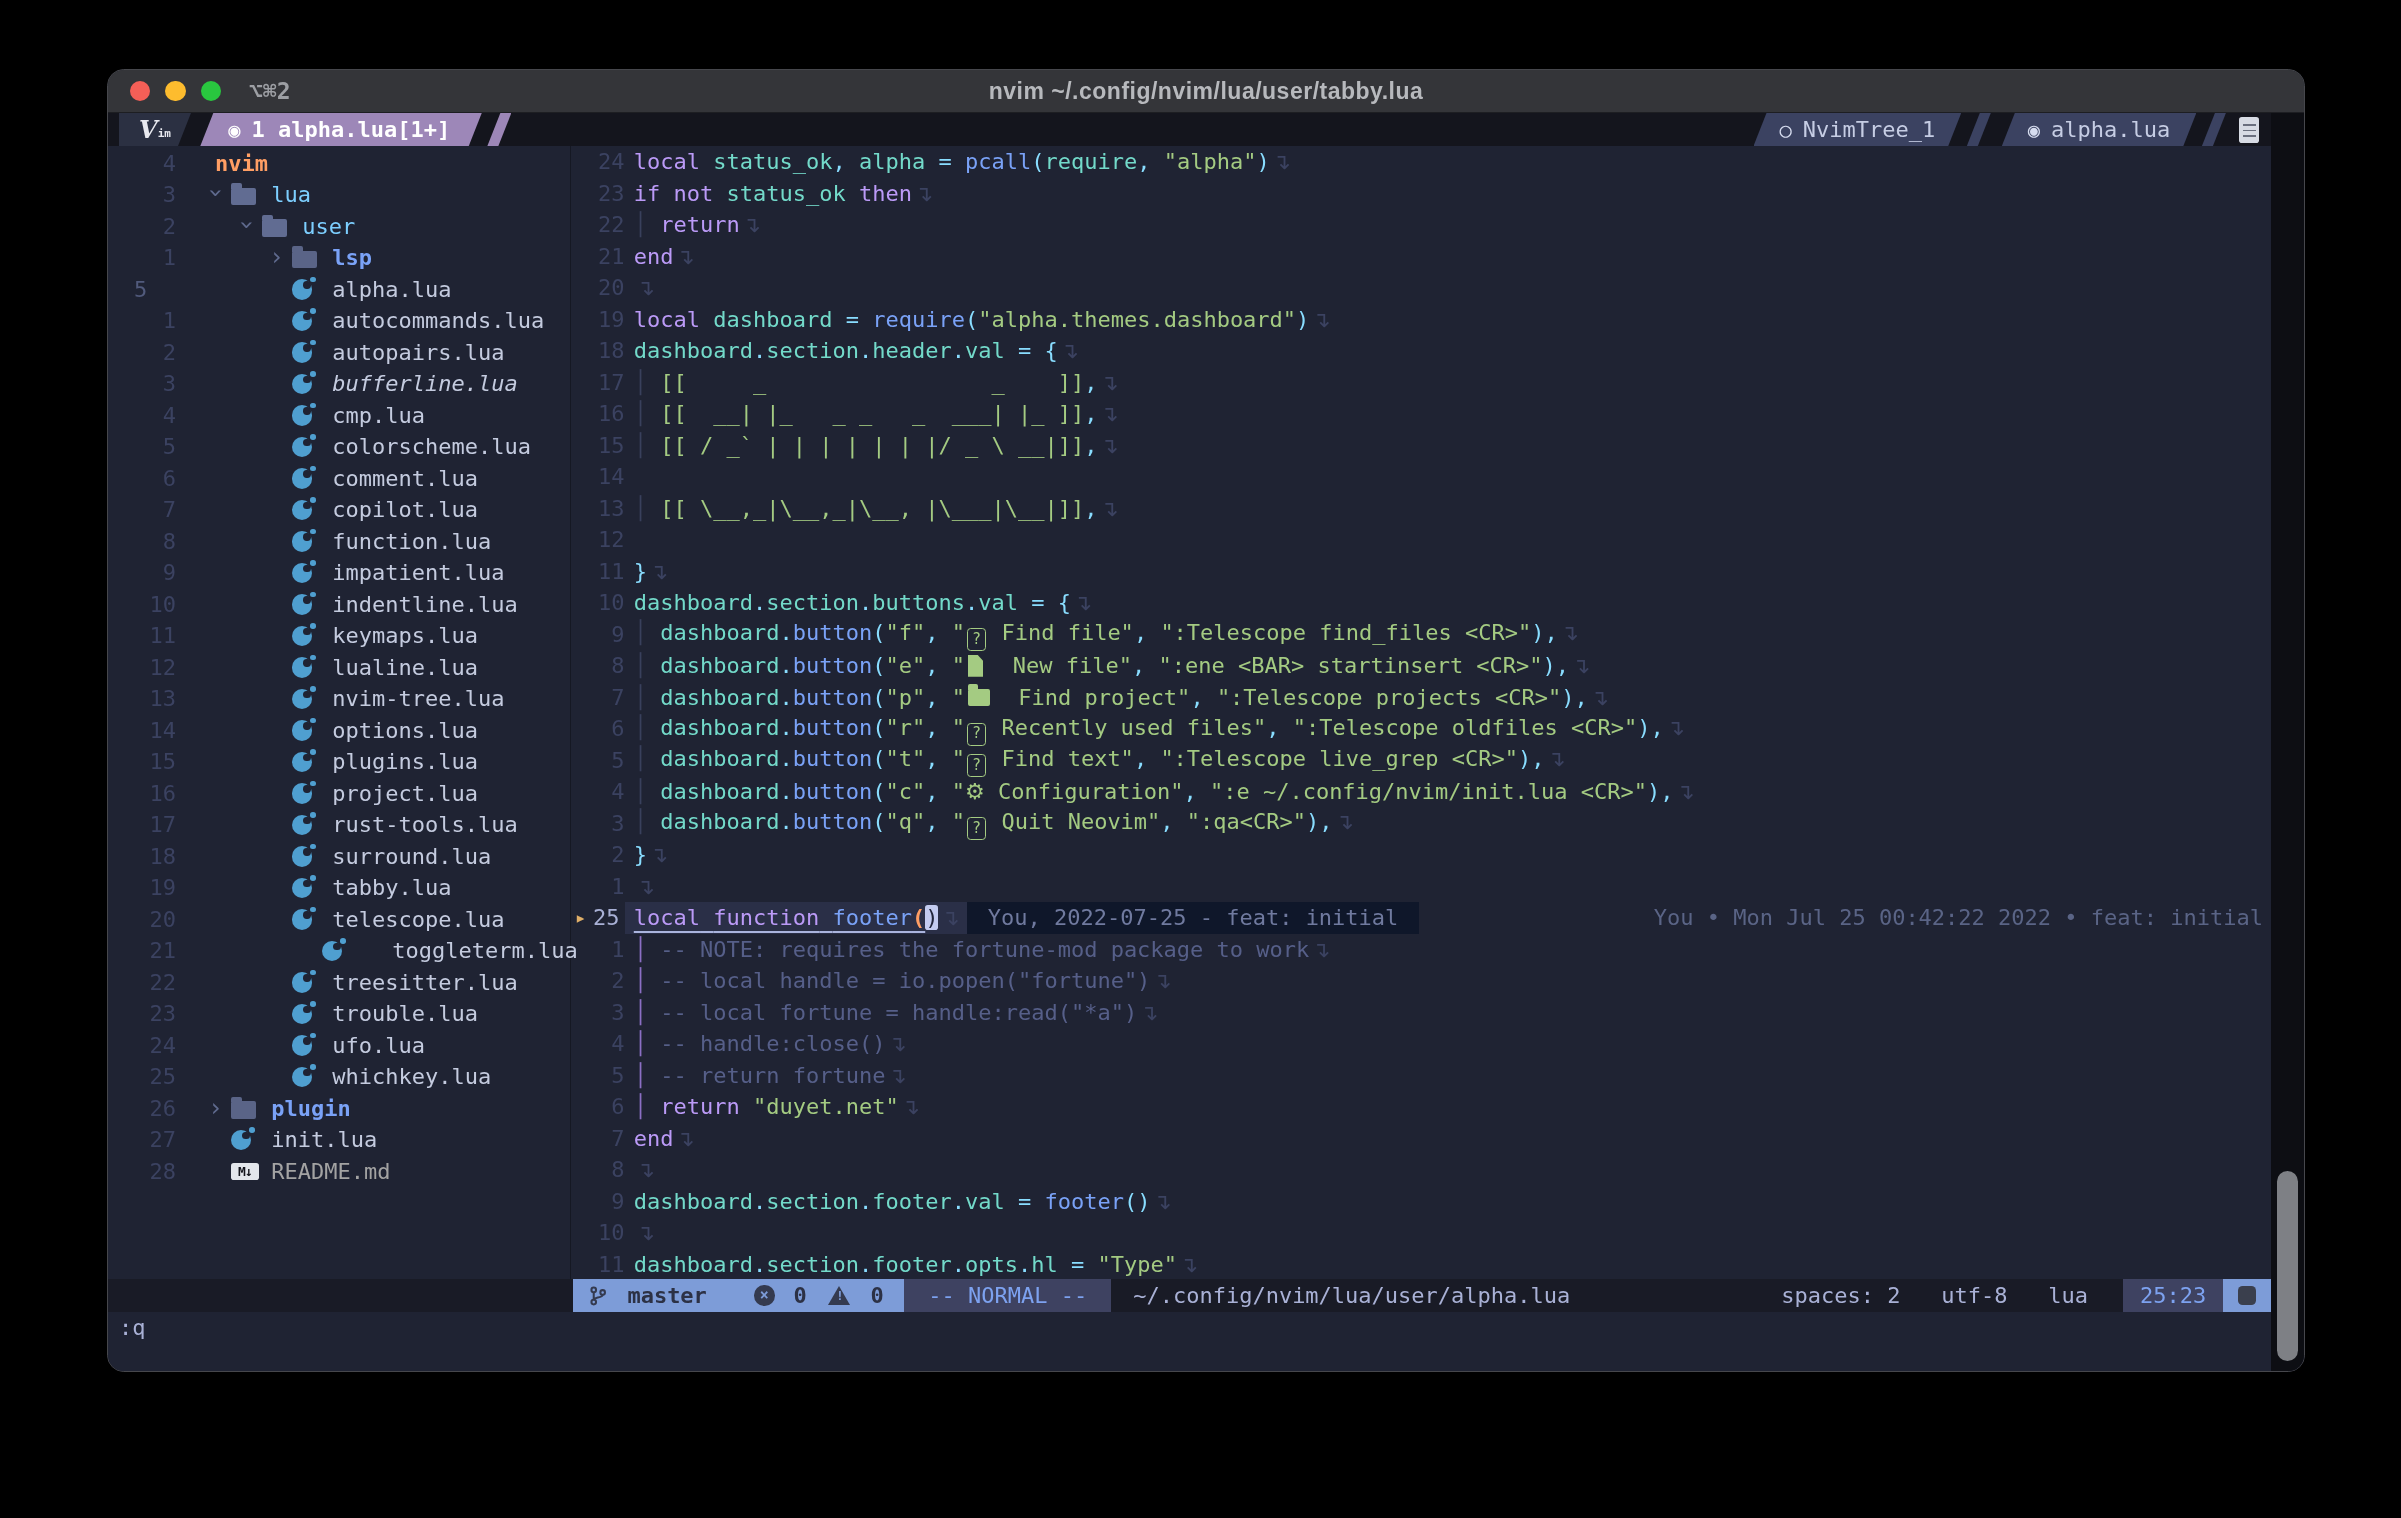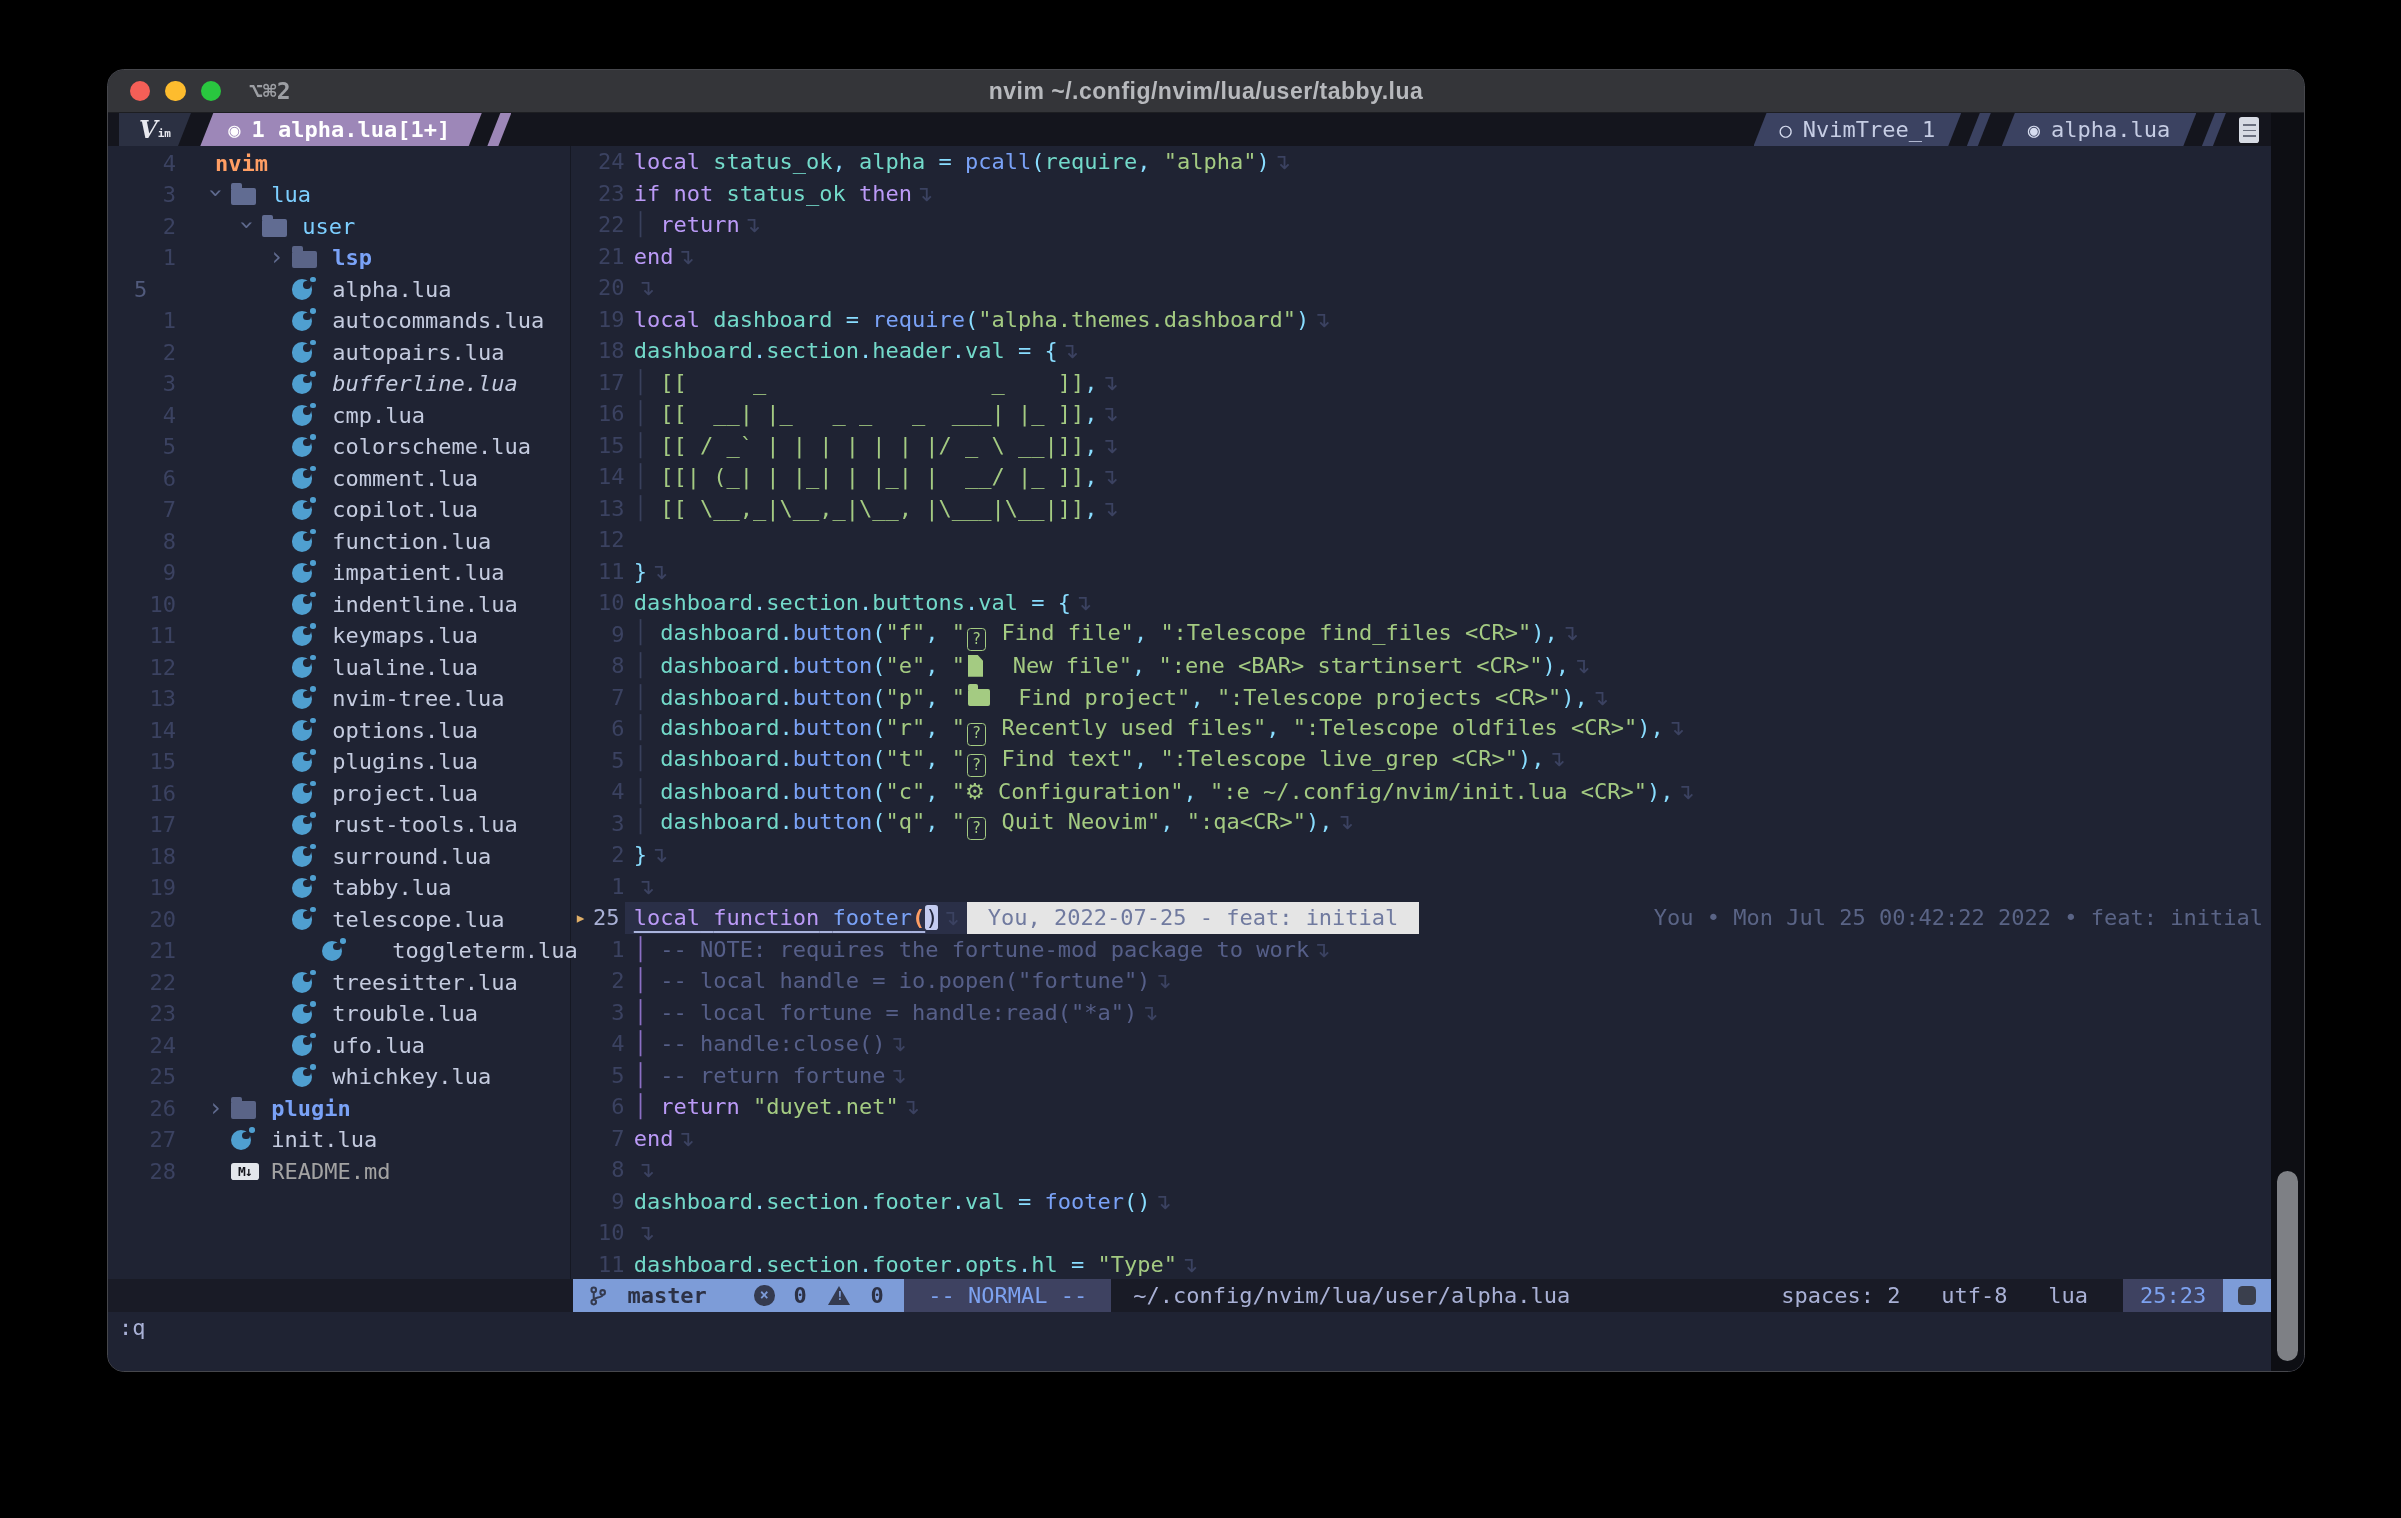--- a/index.html
+++ b/index.html
@@ -91,21 +91,21 @@
   .u{ text-decoration:underline; text-decoration-color:#aab4dd; text-underline-offset:5.6px; }
   .iq { display:inline-flex; width:19.4px; height:23px; border:1.9px solid #a4cb82; border-radius:3.7px;
     color:#a4cb82; font-size:15px; align-items:center; justify-content:center; vertical-align:-3.7px; margin:0 1.9px; }
   .ifl { display:inline-block; width:15.7px; height:22px; background:#a4cb82;
     clip-path:polygon(0 0,62% 0,100% 30%,100% 100%,0 100%); vertical-align:-3.7px; margin:0 2.8px; }
   .ifo { display:inline-block; width:22px; height:17.6px; background:#a4cb82; border-radius:1.9px;
     position:relative; vertical-align:-1.9px; margin:0 1.9px 0 2.8px; }
   .ifo::before { content:""; position:absolute; top:-4.6px; left:0; width:10.2px; height:5.6px;
     background:#a4cb82; border-radius:1.9px 1.9px 0 0; }
   .igear { color:#a4cb82; font-family:"DejaVu Sans",sans-serif; }
-  .blamebox { background:#e5e5e5; color:#707a9f; white-space:pre; margin-left:7.4px; padding:0 7.4px; height:31.5px; }
+  .blamebox { background:#0f172a; color:#707a9f; white-space:pre; margin-left:7.4px; padding:0 7.4px; height:31.5px; }
   .espacer { flex:1; }
   .blameright { color:#5a6486; white-space:pre; padding-right:41px; }
 
   
   .rightstrip { position:absolute; top:0; right:0; bottom:0; width:33px; background:#0d0e13; z-index:6; }
   .thumb { position:absolute; right:5.6px; bottom:13px; width:21px; height:190px; background:#7e8085; border-radius:11px; }
 
   
   .statusline { height:33px; background:#191b26; display:flex; align-items:stretch;
     font-size:22px; padding-right:33px; }
@@ -502,21 +502,21 @@
           <div class="eline"><span class="fold"></span><span class="lnum">24</span><span class="hlwrap"><span class="codeline"><span class="kw">local</span><span class="tx"> </span><span class="id">status_ok</span><span class="pn">,</span><span class="tx"> </span><span class="id">alpha</span><span class="op"> = </span><span class="fn">pcall</span><span class="pn">(</span><span class="id">require</span><span class="pn">,</span><span class="tx"> </span><span class="str">"alpha"</span><span class="pn">)</span><span class="eol">↴</span></span></span></div>
           <div class="eline"><span class="fold"></span><span class="lnum">23</span><span class="hlwrap"><span class="codeline"><span class="kw">if</span><span class="tx"> </span><span class="kw">not</span><span class="tx"> </span><span class="id">status_ok</span><span class="tx"> </span><span class="kw">then</span><span class="eol">↴</span></span></span></div>
           <div class="eline"><span class="fold"></span><span class="lnum">22</span><span class="hlwrap"><span class="codeline"><span class="gd">│</span><span class="tx"> </span><span class="kw">return</span><span class="eol">↴</span></span></span></div>
           <div class="eline"><span class="fold"></span><span class="lnum">21</span><span class="hlwrap"><span class="codeline"><span class="kw">end</span><span class="eol">↴</span></span></span></div>
           <div class="eline"><span class="fold"></span><span class="lnum">20</span><span class="hlwrap"><span class="codeline"><span class="eol">↴</span></span></span></div>
           <div class="eline"><span class="fold"></span><span class="lnum">19</span><span class="hlwrap"><span class="codeline"><span class="kw">local</span><span class="tx"> </span><span class="id">dashboard</span><span class="op"> = </span><span class="fn">require</span><span class="pn">(</span><span class="str">"alpha.themes.dashboard"</span><span class="pn">)</span><span class="eol">↴</span></span></span></div>
           <div class="eline"><span class="fold"></span><span class="lnum">18</span><span class="hlwrap"><span class="codeline"><span class="id">dashboard</span><span class="op">.</span><span class="id">section</span><span class="op">.</span><span class="id">header</span><span class="op">.</span><span class="id">val</span><span class="op"> = </span><span class="pn">{</span><span class="eol">↴</span></span></span></div>
           <div class="eline"><span class="fold"></span><span class="lnum">17</span><span class="hlwrap"><span class="codeline"><span class="gd">│</span><span class="tx"> </span><span class="str">[[     _                 _    ]]</span><span class="pn">,</span><span class="eol">↴</span></span></span></div>
           <div class="eline"><span class="fold"></span><span class="lnum">16</span><span class="hlwrap"><span class="codeline"><span class="gd">│</span><span class="tx"> </span><span class="str">[[  __| |_   _ _   _  ___| |_ ]]</span><span class="pn">,</span><span class="eol">↴</span></span></span></div>
           <div class="eline"><span class="fold"></span><span class="lnum">15</span><span class="hlwrap"><span class="codeline"><span class="gd">│</span><span class="tx"> </span><span class="str">[[ / _` | | | | | | |/ _ \ __|]]</span><span class="pn">,</span><span class="eol">↴</span></span></span></div>
-          <div class="eline"><span class="fold"></span><span class="lnum">14</span><span class="hlwrap"><span class="codeline"><span class="gd">│</span><span class="tx"> </span><span class="str">[[| (_| | |_| | |_| |  __/ |_ ]]</span><span class="pn">,</span><span class="eol">↴</span></span></span></div>
+          <div class="eline"><span class="fold"></span><span class="lnum">14</span></div>
           <div class="eline"><span class="fold"></span><span class="lnum">13</span><span class="hlwrap"><span class="codeline"><span class="gd">│</span><span class="tx"> </span><span class="str">[[ \__,_|\__,_|\__, |\___|\__|]]</span><span class="pn">,</span><span class="eol">↴</span></span></span></div>
           <div class="eline"><span class="fold"></span><span class="lnum">12</span></div>
           <div class="eline"><span class="fold"></span><span class="lnum">11</span><span class="hlwrap"><span class="codeline"><span class="pn">}</span><span class="eol">↴</span></span></span></div>
           <div class="eline"><span class="fold"></span><span class="lnum">10</span><span class="hlwrap"><span class="codeline"><span class="id">dashboard</span><span class="op">.</span><span class="id">section</span><span class="op">.</span><span class="id">buttons</span><span class="op">.</span><span class="id">val</span><span class="op"> = </span><span class="pn">{</span><span class="eol">↴</span></span></span></div>
           <div class="eline"><span class="fold"></span><span class="lnum">9</span><span class="hlwrap"><span class="codeline"><span class="gd">│</span><span class="tx"> </span><span class="id">dashboard</span><span class="op">.</span><span class="fn">button</span><span class="pn">(</span><span class="str">"f"</span><span class="pn">,</span><span class="tx"> </span><span class="str">"</span><span class="iq">?</span><span class="str"> Find file"</span><span class="pn">,</span><span class="tx"> </span><span class="str">":Telescope find_files &lt;CR&gt;"</span><span class="pn">),</span><span class="eol">↴</span></span></span></div>
           <div class="eline"><span class="fold"></span><span class="lnum">8</span><span class="hlwrap"><span class="codeline"><span class="gd">│</span><span class="tx"> </span><span class="id">dashboard</span><span class="op">.</span><span class="fn">button</span><span class="pn">(</span><span class="str">"e"</span><span class="pn">,</span><span class="tx"> </span><span class="str">"</span><span class="ifl"></span><span class="str">  New file"</span><span class="pn">,</span><span class="tx"> </span><span class="str">":ene &lt;BAR&gt; startinsert &lt;CR&gt;"</span><span class="pn">),</span><span class="eol">↴</span></span></span></div>
           <div class="eline"><span class="fold"></span><span class="lnum">7</span><span class="hlwrap"><span class="codeline"><span class="gd">│</span><span class="tx"> </span><span class="id">dashboard</span><span class="op">.</span><span class="fn">button</span><span class="pn">(</span><span class="str">"p"</span><span class="pn">,</span><span class="tx"> </span><span class="str">"</span><span class="ifo"></span><span class="str">  Find project"</span><span class="pn">,</span><span class="tx"> </span><span class="str">":Telescope projects &lt;CR&gt;"</span><span class="pn">),</span><span class="eol">↴</span></span></span></div>
           <div class="eline"><span class="fold"></span><span class="lnum">6</span><span class="hlwrap"><span class="codeline"><span class="gd">│</span><span class="tx"> </span><span class="id">dashboard</span><span class="op">.</span><span class="fn">button</span><span class="pn">(</span><span class="str">"r"</span><span class="pn">,</span><span class="tx"> </span><span class="str">"</span><span class="iq">?</span><span class="str"> Recently used files"</span><span class="pn">,</span><span class="tx"> </span><span class="str">":Telescope oldfiles &lt;CR&gt;"</span><span class="pn">),</span><span class="eol">↴</span></span></span></div>
           <div class="eline"><span class="fold"></span><span class="lnum">5</span><span class="hlwrap"><span class="codeline"><span class="gd">│</span><span class="tx"> </span><span class="id">dashboard</span><span class="op">.</span><span class="fn">button</span><span class="pn">(</span><span class="str">"t"</span><span class="pn">,</span><span class="tx"> </span><span class="str">"</span><span class="iq">?</span><span class="str"> Find text"</span><span class="pn">,</span><span class="tx"> </span><span class="str">":Telescope live_grep &lt;CR&gt;"</span><span class="pn">),</span><span class="eol">↴</span></span></span></div>
           <div class="eline"><span class="fold"></span><span class="lnum">4</span><span class="hlwrap"><span class="codeline"><span class="gd">│</span><span class="tx"> </span><span class="id">dashboard</span><span class="op">.</span><span class="fn">button</span><span class="pn">(</span><span class="str">"c"</span><span class="pn">,</span><span class="tx"> </span><span class="str">"</span><span class="igear">⚙</span><span class="str"> Configuration"</span><span class="pn">,</span><span class="tx"> </span><span class="str">":e ~/.config/nvim/init.lua &lt;CR&gt;"</span><span class="pn">),</span><span class="eol">↴</span></span></span></div>

